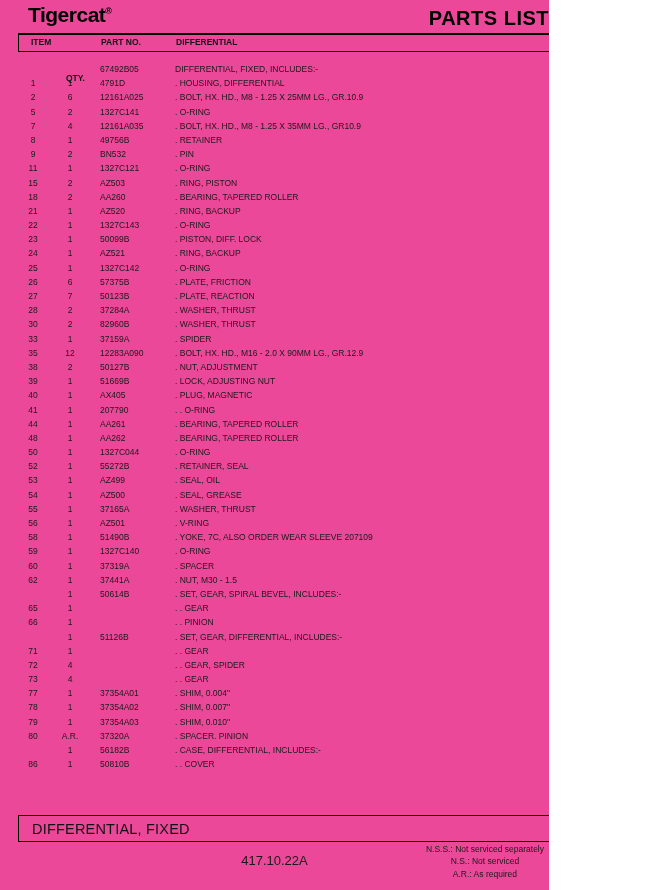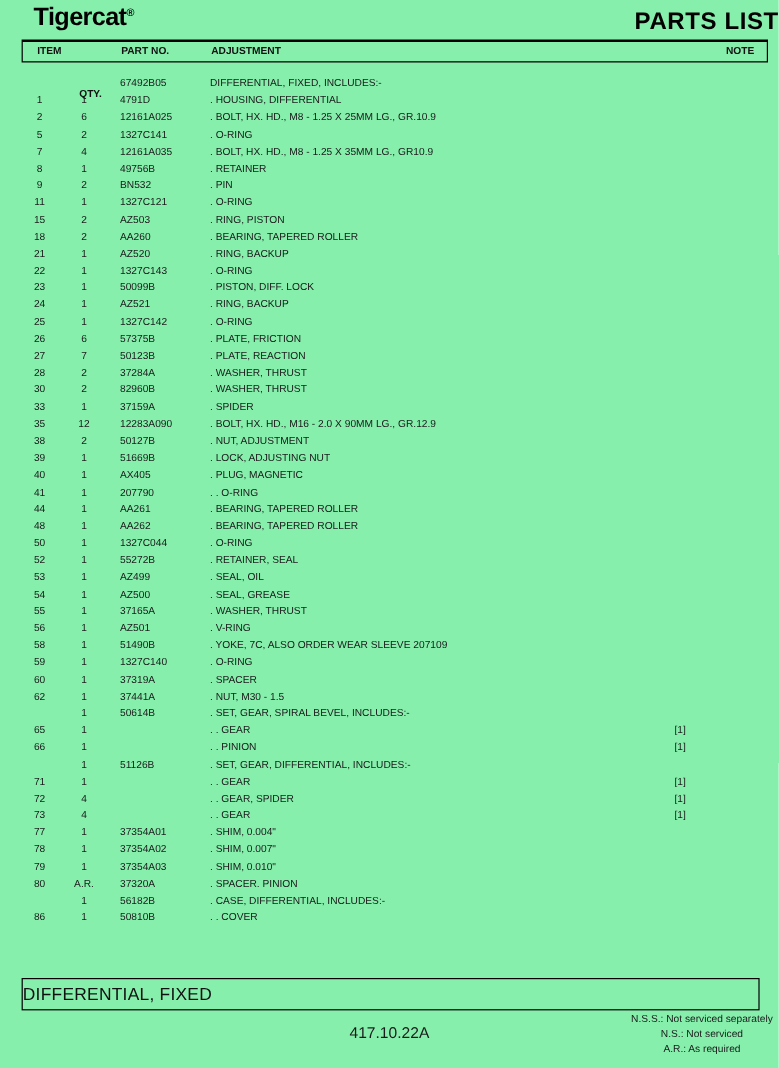--- a/index.html
+++ b/index.html
@@ -1,17 +1,17 @@
 <!DOCTYPE html>
 <html><head>
 <meta charset="utf-8">
 <style>
   html,body { margin:0; padding:0; background:#ffffff; }
   .page {
-    position:relative; width:649px; height:890px; background:#86efac;
+    position:relative; width:549px; height:890px; background:#ec4899;
     font-family:"Liberation Sans", sans-serif; color:#1a1a1a; overflow:hidden;
   }
   
   .logo {
     position:absolute; left:28px; top:3px;
     font-size:21px; font-weight:700; letter-spacing:-0.5px; color:#000;
     white-space:nowrap;
   }
   .logo .reg { font-size:9px; vertical-align:super; font-weight:700; }
   .title {
@@ -40,21 +40,21 @@
   .row span { white-space:nowrap; line-height:14.2px; }
   .c-item { position:absolute; left:18px; width:30px; text-align:center; }
   .c-qty  { position:absolute; left:54px; width:32px; text-align:center; }
   .c-part { position:absolute; left:100px; }
   .c-desc { position:absolute; left:175px; }
   .c-note { position:absolute; left:562px; }
   
   .assembly-box {
     position:absolute; left:18px; top:815px; width:615px; height:27px;
     border:1.5px solid #000; box-sizing:border-box;
-    display:flex; align-items:center; padding-left:0;
+    display:flex; align-items:center; padding-left:13px;
     font-size:14.5px; color:#111; letter-spacing:0.2px;
   }
   .doc-code {
     position:absolute; left:0; right:0; top:853px; text-align:center;
     font-size:13px; color:#1a1a1a;
   }
   .legend {
     position:absolute; right:5px; top:843px; text-align:center;
     font-size:8.5px; line-height:12.4px; color:#1a1a1a;
   }
@@ -65,21 +65,21 @@
 <div class="page">
 
   <div class="logo"><span>Tigercat</span><span class="reg">®</span></div>
 
   <div class="title">PARTS LIST</div>
 
   <div class="thead">
     <span class="h-item">ITEM</span>
     <span class="h-qty">QTY.</span>
     <span class="h-part">PART NO.</span>
-    <span class="h-desc">ADJUSTMENT</span>
+    <span class="h-desc">DIFFERENTIAL</span>
     <span class="h-note">NOTE</span>
   </div>
 
   <div class="tbody">
       <div class="row">
         <span class="c-item"></span>
         <span class="c-qty"></span>
         <span class="c-part">67492B05</span>
         <span class="c-desc">DIFFERENTIAL, FIXED, INCLUDES:-</span>
         <span class="c-note"></span>

